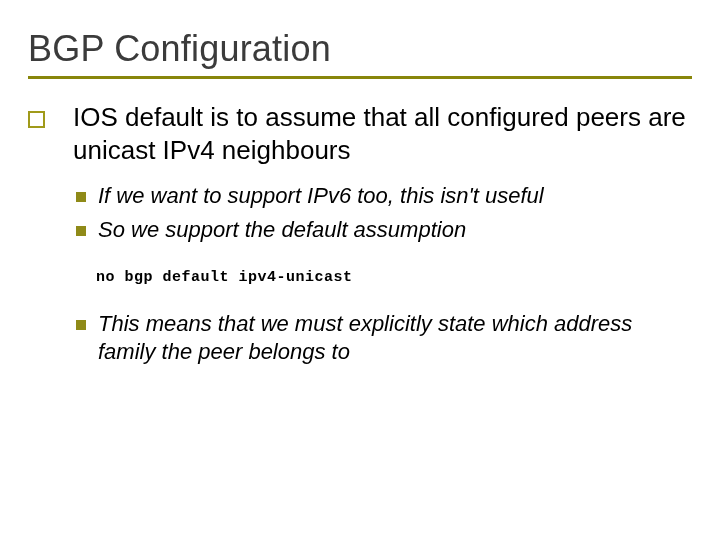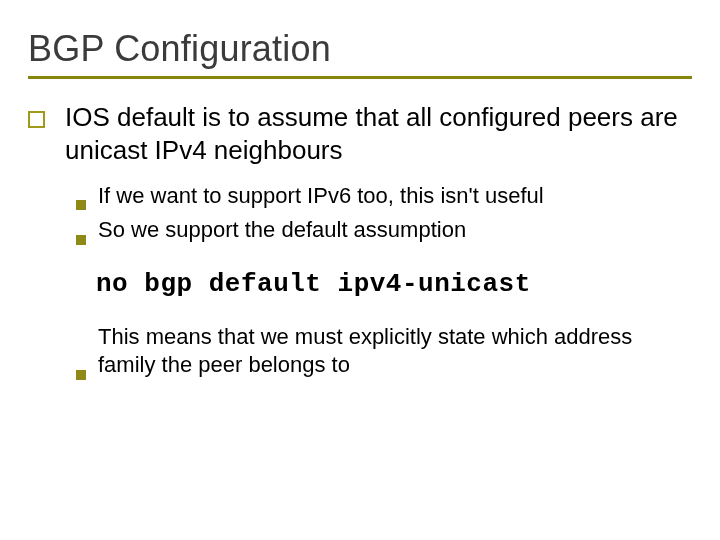--- a/index.html
+++ b/index.html
@@ -27,54 +27,55 @@
   }
   .title-rule {
     border: none;
     border-top: 3px solid #88860a;
     margin: 4px 0 22px 0;
     width: 100%;
   }
   .level1 {
     display: flex;
     align-items: flex-start;
-    gap: 20px;
+    gap: 28px;
     font-size: 26px;
     line-height: 1.28;
     margin: 0 0 14px 0;
   }
   .level1 .bullet-box {
     flex: 0 0 auto;
     width: 13px;
     height: 13px;
     border: 2px solid #a09a1a;
     margin-top: 10px;
     background: transparent;
   }
   .level2-wrap {
     margin-left: 36px;
   }
   .level2 {
     display: flex;
-    align-items: flex-end;
+    align-items: flex-start;
     gap: 12px;
     font-size: 22px;
     line-height: 1.3;
     margin: 0 0 6px 12px;
+    font-style: italic;
   }
   .level2 .bullet-sq {
     flex: 0 0 auto;
     width: 10px;
     height: 10px;
     background: #8f8a18;
     margin-top: 10px;
   }
   .code-line {
     font-family: "Courier New", Courier, monospace;
-    font-size: 26px;
+    font-size: 15px;
     font-weight: bold;
     margin: 24px 0 24px 68px;
     letter-spacing: 0.5px;
   }
 </style>
 </head>
 <body>
 
 <div class="slide">
 

